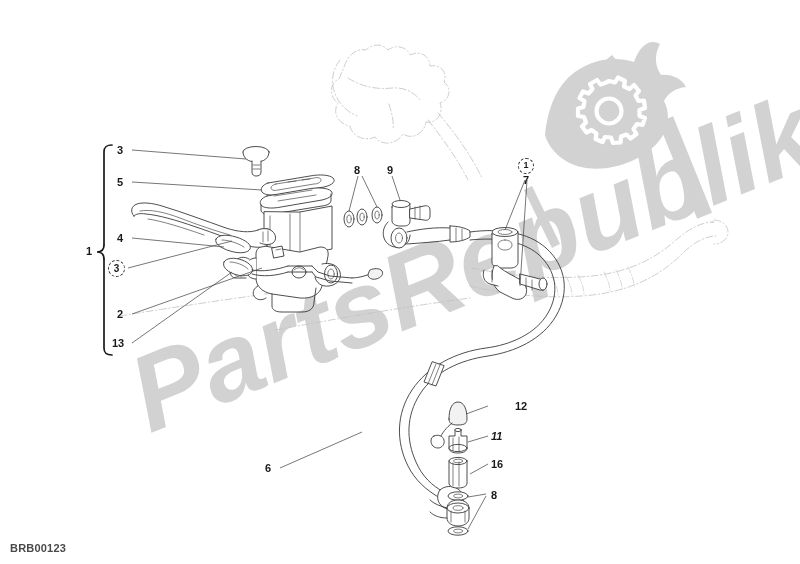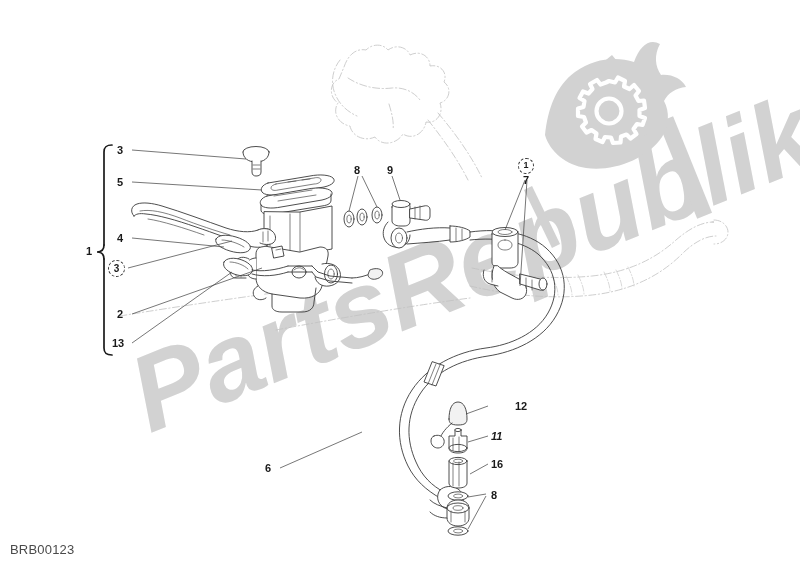--- a/index.html
+++ b/index.html
@@ -65,22 +65,22 @@
   .callout.stack .num-bot {
     display: block;
     font-size: 11px;
     margin-top: 1px;
   }
   #figcode {
     position: absolute;
     left: 10px;
     top: 542px;
     font-family: "Liberation Sans", sans-serif;
-    font-size: 13px;
-    font-weight: normal;
+    font-size: 11px;
+    font-weight: bold;
     color: #4a4a4a;
     letter-spacing: 0.2px;
   }
   .wm-text {
     font-family: "Liberation Sans", sans-serif;
     font-weight: bold;
     font-style: italic;
   }
 </style>
 </head>

